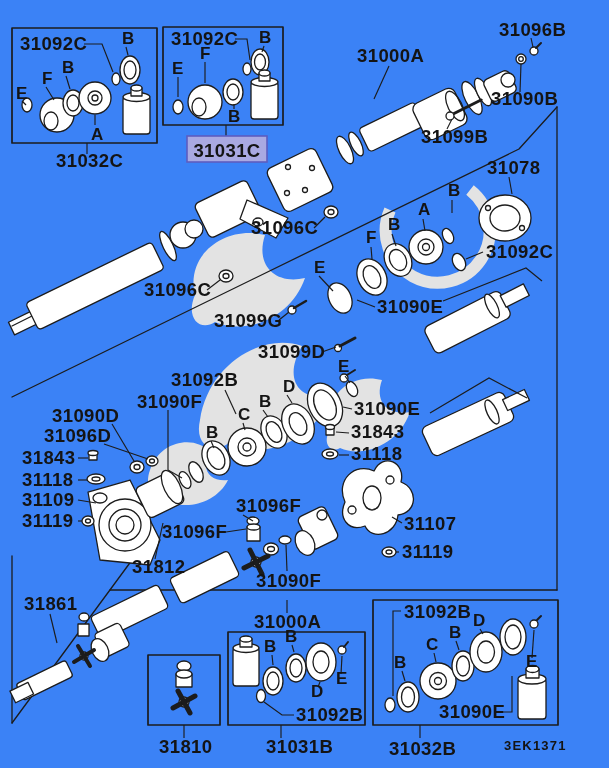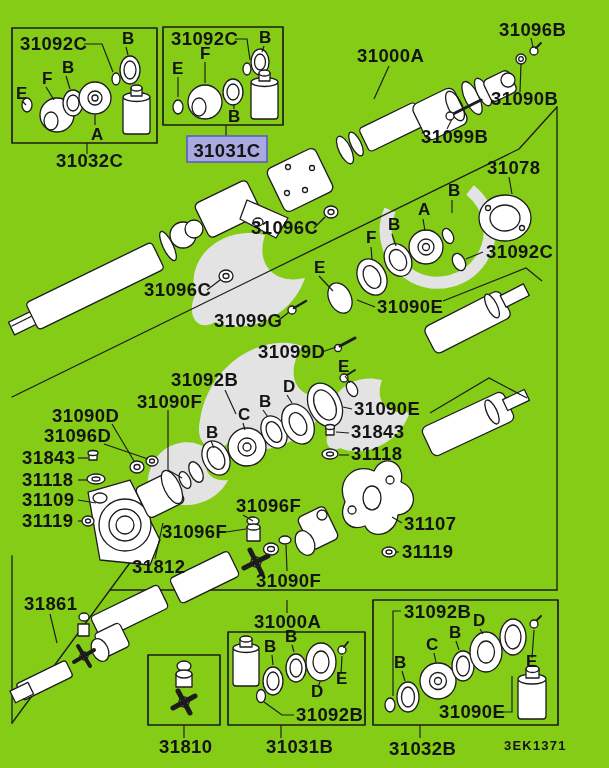--- a/index.html
+++ b/index.html
@@ -1,16 +1,16 @@
 <!DOCTYPE html>
 <html><head>
 <meta charset="utf-8">
 <style>
   html,body{margin:0;padding:0;background:#fff;}
-  #stage{position:relative;width:609px;height:768px;background:#84cc16;overflow:hidden;
+  #stage{position:relative;width:609px;height:768px;background:#3b82f6;overflow:hidden;
          font-family:"Liberation Sans",sans-serif;}
   svg{display:block}
   svg .s{stroke:#1c1c1c;stroke-width:1.3;fill:none;stroke-linejoin:round;stroke-linecap:round}
   svg .f{stroke:#1c1c1c;stroke-width:1.3;fill:#ffffff;stroke-linejoin:round}
   svg .thk{stroke-width:1.7}
   svg .ld{stroke:#1c1c1c;stroke-width:1.15;fill:none}
   svg .wm{stroke:none;fill:#e3e3e3}
   svg .wm2{stroke:#e3e3e3;fill:none}
   svg .pn{font:bold 18.5px "Liberation Sans",sans-serif;fill:#141414;stroke:none;letter-spacing:.4px}
   svg .lt{font:bold 17px "Liberation Sans",sans-serif;fill:#141414;stroke:none}

